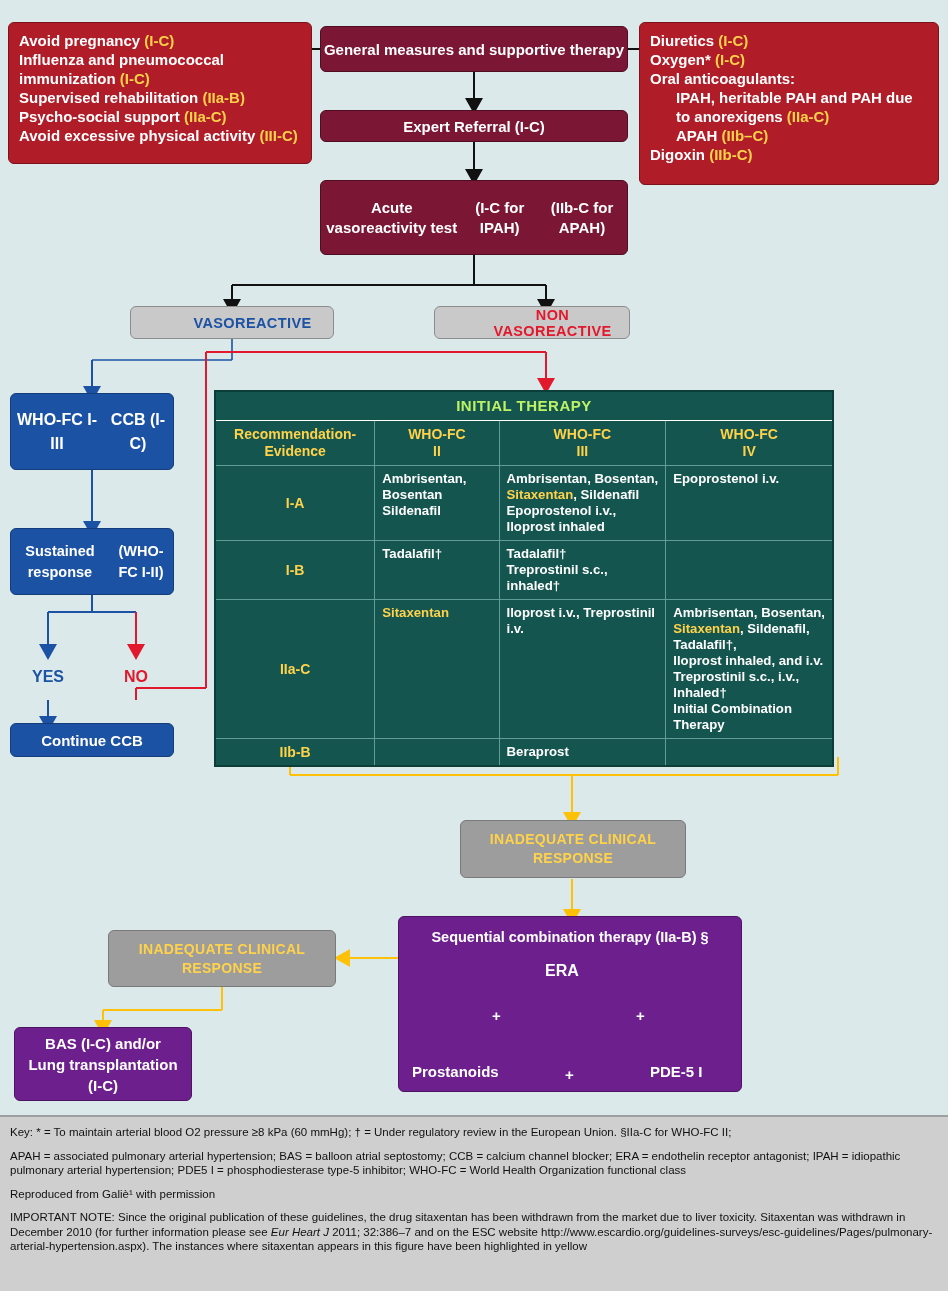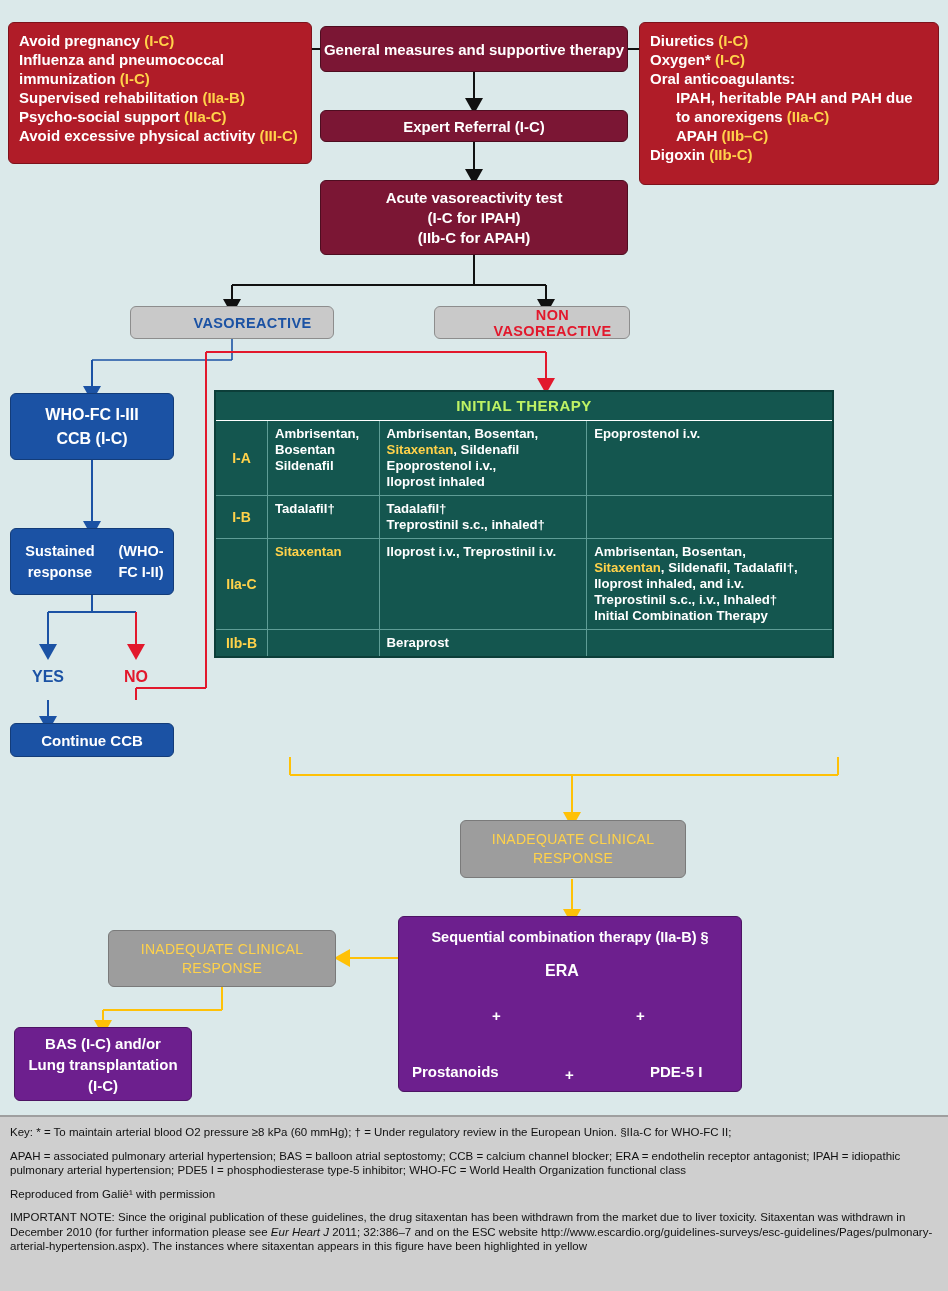--- a/index.html
+++ b/index.html
@@ -11,21 +11,21 @@
     overflow:hidden;
   }
   .diagram{position:absolute;left:0;top:0;width:948px;height:1115px;}
   .box{position:absolute;box-sizing:border-box;border-radius:6px;}
   .red-box{background:#b01c28;color:#ffffff;font-weight:bold;font-size:15px;line-height:19px;padding:8px 10px;border:1px solid #7d121b;}
   .red-box .grade{color:#ffd24a;}
   .maroon-box{background:#7b1634;color:#ffffff;font-weight:bold;text-align:center;display:flex;align-items:center;justify-content:center;border:1px solid #4e0d20;}
   .gray-box{background:#c9c9c9;border:1px solid #8d8d8d;display:flex;align-items:center;justify-content:center;font-weight:bold;text-align:center;padding-left:41px;}
   .blue-box{background:#1b52a4;color:#fff;border:1px solid #133c79;display:flex;align-items:center;justify-content:center;font-weight:bold;text-align:center;}
   .purple-box{background:#6d1f8e;color:#fff;border:1px solid #4c1463;}
-  .grayyellow-box{background:#9d9d9d;border:1px solid #7a7a7a;color:#ffd24a;font-weight:normal;text-align:center;display:flex;align-items:center;justify-content:center;font-size:14px;letter-spacing:.3px;}
+  .grayyellow-box{background:#9d9d9d;border:1px solid #7a7a7a;color:#ffd24a;font-weight:bold;text-align:center;display:flex;align-items:center;justify-content:center;font-size:14px;letter-spacing:.3px;}
   table.therapy{position:absolute;left:214px;top:390px;width:620px;border-collapse:collapse;background:#14564f;border:2px solid #0c3e39;}
   table.therapy td,table.therapy th{border:1px solid #5f9d96;vertical-align:top;padding:5px 7px;color:#ffffff;font-size:13.2px;line-height:16px;}
   table.therapy .title{background:#14564f;color:#bef264;text-align:center;font-weight:bold;font-size:15px;letter-spacing:.5px;padding:6px;border:1px solid #ffffff;}
   table.therapy .hdr{color:#ffd24a;font-weight:bold;text-align:center;font-size:14px;line-height:17px;vertical-align:middle;}
   table.therapy .rec{color:#ffd24a;font-weight:bold;text-align:center;font-size:14px;vertical-align:middle;}
   table.therapy .cell{font-weight:bold;}
   .hl{color:#ffd24a;}
   .key{position:absolute;left:0;top:1115px;width:948px;height:176px;background:#cfcfcf;border-top:2px solid #9f9f9f;
        font-size:11.5px;line-height:14.5px;color:#111;padding:8px 10px 0 10px;box-sizing:border-box;}
   .key p{margin:0 0 9px 0;}
@@ -122,35 +122,35 @@
   </div>
 
   <div class="box maroon-box" style="left:320px;top:26px;width:308px;height:46px;font-size:15px;line-height:19px;">
     <div>General measures and supportive therapy</div>
   </div>
 
   <div class="box maroon-box" style="left:320px;top:110px;width:308px;height:32px;font-size:15px;">
     <div>Expert Referral (I-C)</div>
   </div>
 
-  <div class="box maroon-box" style="left:320px;top:180px;width:308px;height:75px;font-size:15px;line-height:20px;flex-direction:column;">
+  <div class="box maroon-box" style="left:320px;top:180px;width:308px;height:75px;font-size:15px;line-height:20px;">
     <div>Acute vasoreactivity test</div>
     <div>(I-C for IPAH)</div>
     <div>(IIb-C for APAH)</div>
   </div>
 
   <div class="box gray-box" style="left:130px;top:306px;width:204px;height:33px;color:#1b52a4;font-size:14.5px;letter-spacing:.4px;">
     <div>VASOREACTIVE</div>
   </div>
 
   <div class="box gray-box" style="left:434px;top:306px;width:196px;height:33px;color:#e2182c;font-size:14.5px;letter-spacing:.4px;">
     <div>NON VASOREACTIVE</div>
   </div>
 
-  <div class="box blue-box" style="left:10px;top:393px;width:164px;height:67px;flex-direction:column;font-size:16px;line-height:24px;">
+  <div class="box blue-box" style="left:10px;top:393px;width:164px;height:77px;flex-direction:row;font-size:16px;line-height:24px;">
     <div>WHO-FC I-III</div>
     <div>CCB (I-C)</div>
   </div>
 
   <div class="box blue-box" style="left:10px;top:528px;width:164px;height:67px;flex-direction:row;font-size:14.5px;line-height:21px;">
     <div>Sustained response</div>
     <div>(WHO-FC I-II)</div>
   </div>
 
   <div class="box" style="left:22px;top:668px;width:52px;height:22px;color:#1b52a4;font-weight:bold;font-size:16px;text-align:center;">
@@ -161,20 +161,38 @@
   </div>
 
   <div class="box blue-box" style="left:10px;top:723px;width:164px;height:34px;font-size:15px;">
     <div>Continue CCB</div>
   </div>
 
   <table class="therapy">
     <tbody>
         <tr>
       <td class="title" colspan="4">INITIAL THERAPY</td>
+    </tr>
+    <tr>
+      <td class="hdr" style="width:152px;">
+        <div>Recommendation-</div>
+        <div>Evidence</div>
+      </td>
+      <td class="hdr" style="width:118px;">
+        <div>WHO-FC</div>
+        <div>II</div>
+      </td>
+      <td class="hdr" style="width:175px;">
+        <div>WHO-FC</div>
+        <div>III</div>
+      </td>
+      <td class="hdr" style="width:175px;">
+        <div>WHO-FC</div>
+        <div>IV</div>
+      </td>
     </tr>
 
     <tr>
       <td class="rec">I-A</td>
       <td class="cell">
         <div>Ambrisentan,</div>
         <div>Bosentan</div>
         <div>Sildenafil</div>
       </td>
       <td class="cell">

